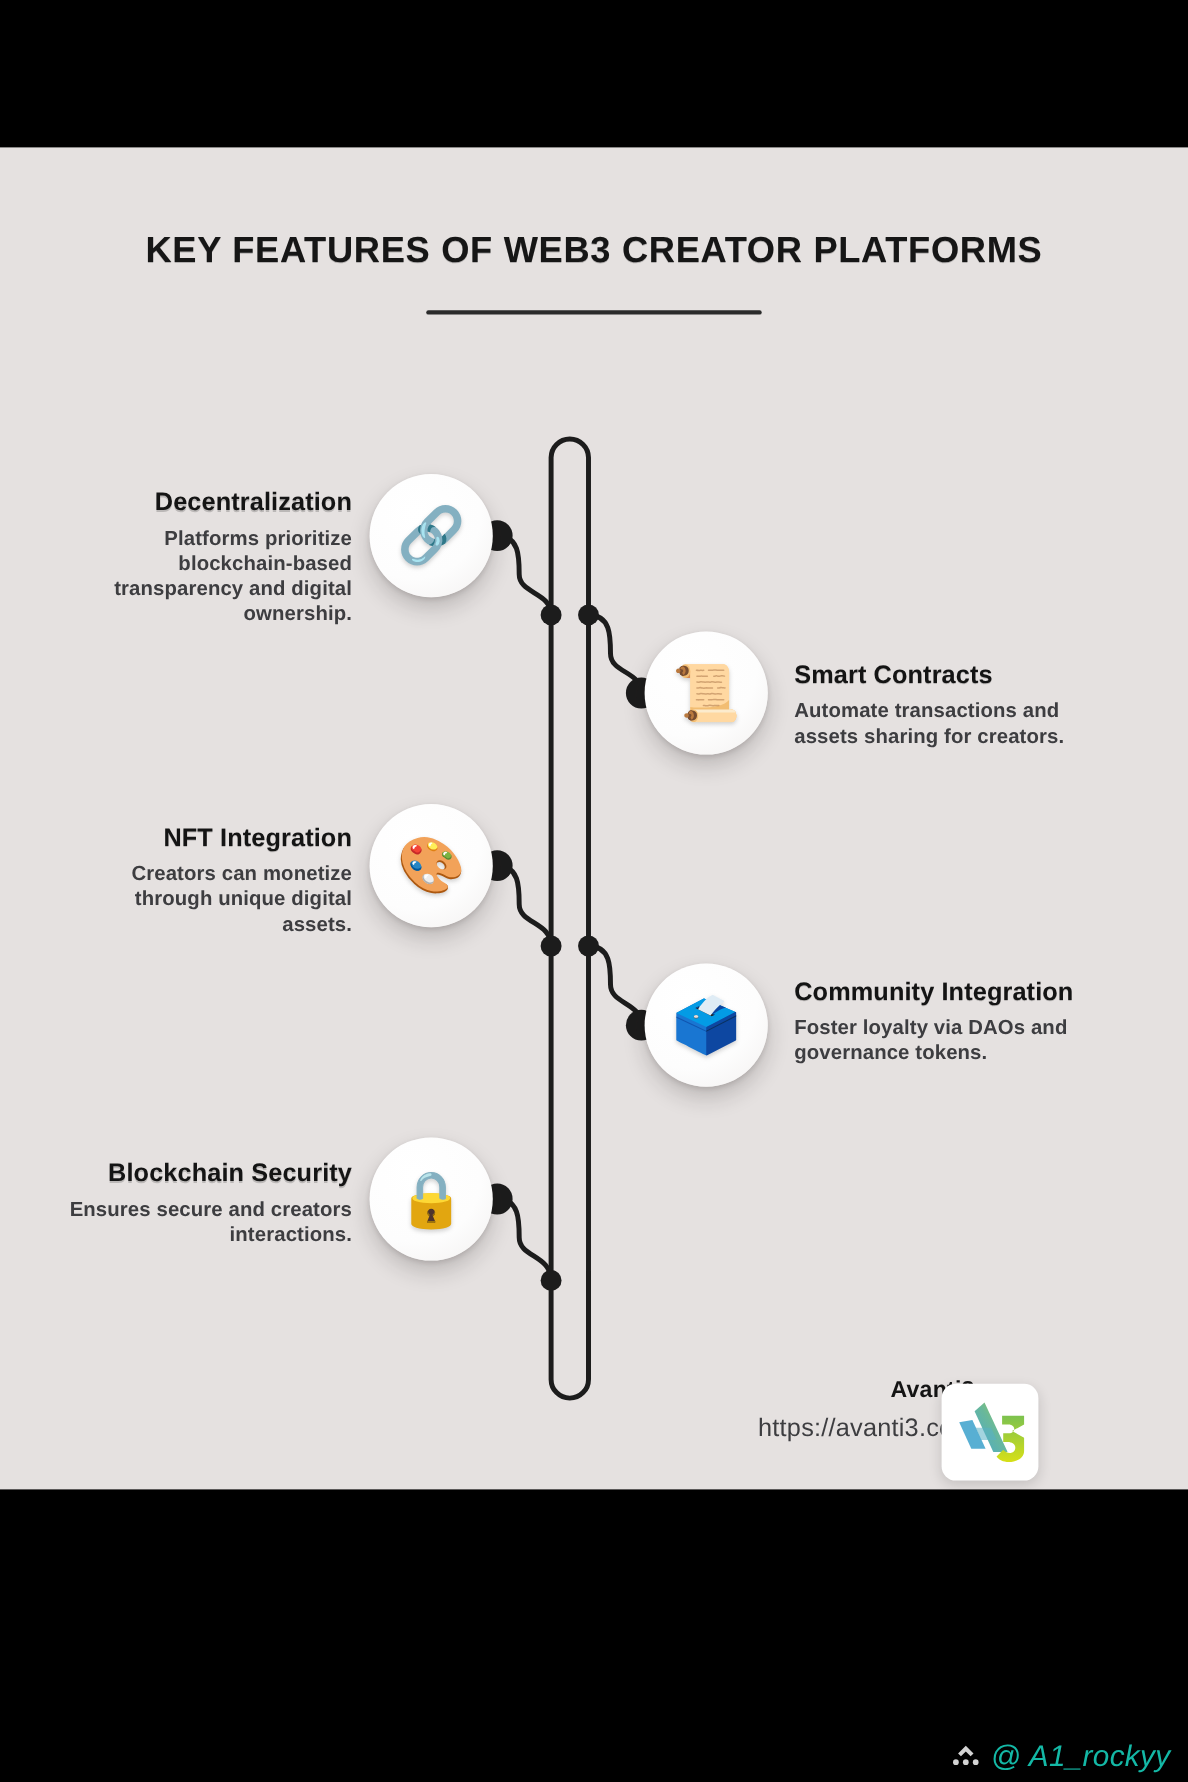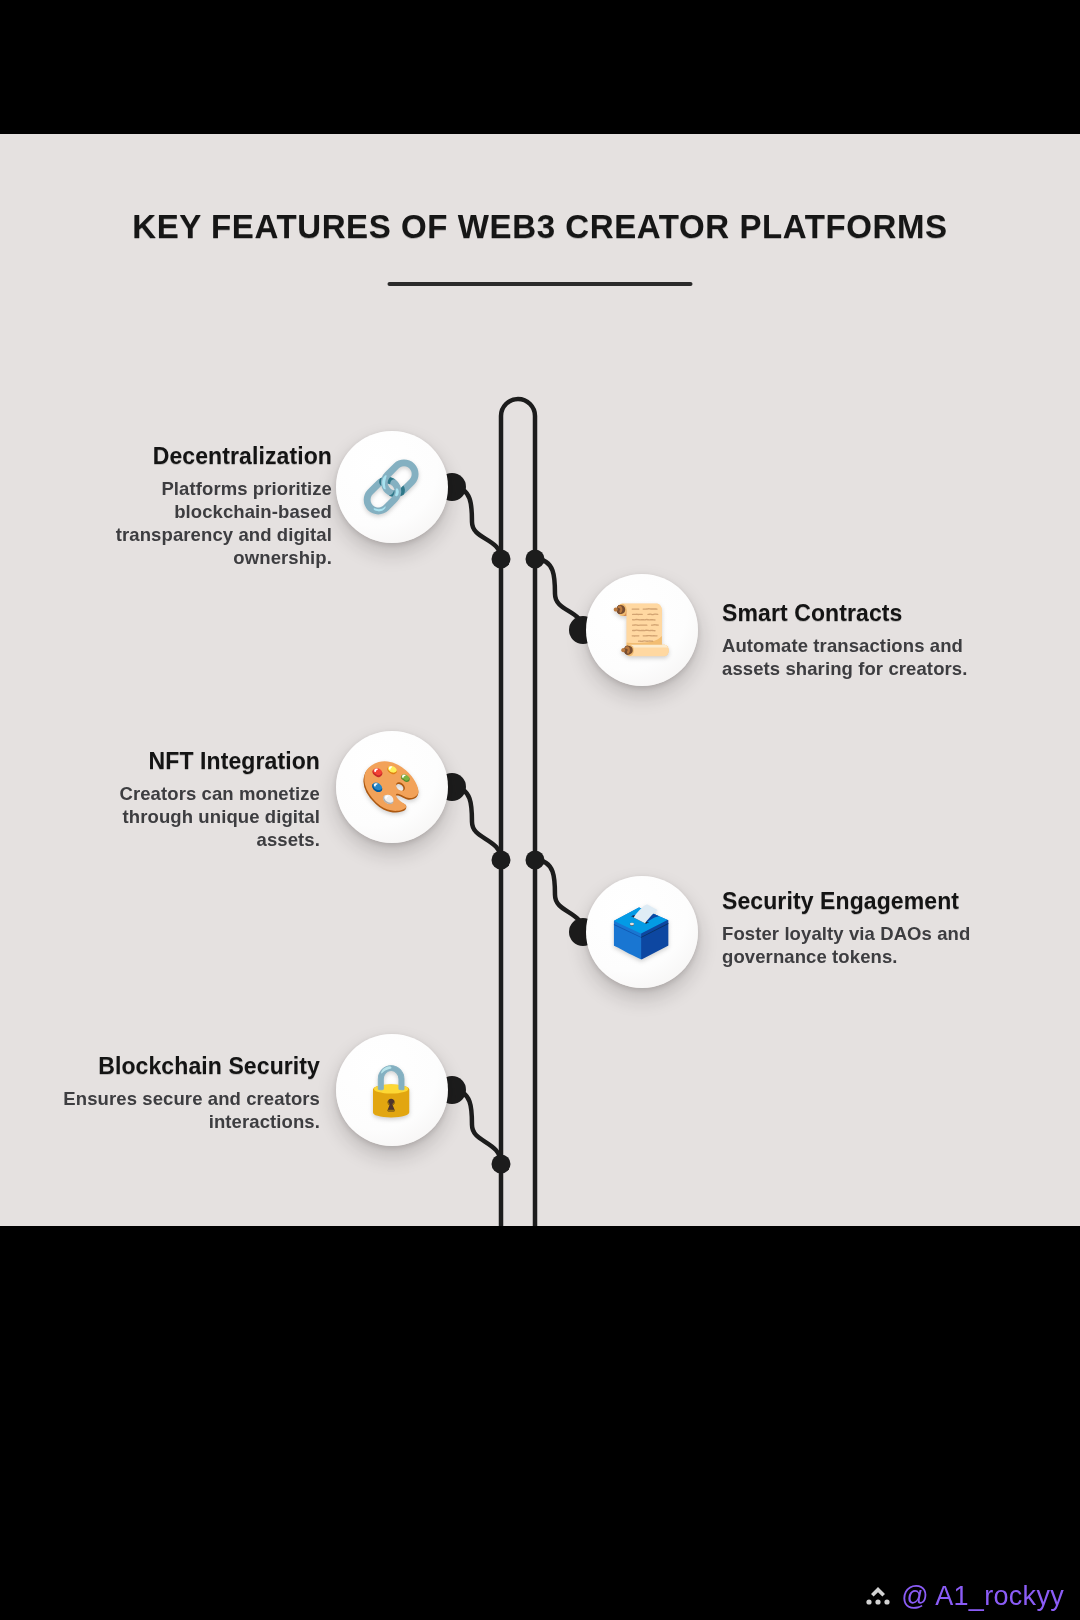--- a/index.html
+++ b/index.html
@@ -7,21 +7,21 @@
     width:1080px; height:1620px;
     background:#000;
     font-family:"Liberation Sans", sans-serif;
     overflow:hidden;
   }
   #stage { position:relative; width:1080px; height:1620px; background:#000; }
 
   
   .poster {
     position:absolute; left:0; top:134px;
-    width:1080px; height:1092px;
+    width:1080px; height:1220px;
     background:#e5e1e0;
     overflow:hidden;
     padding-left:36px;
   }
 
   
   .title {
     position:absolute; left:0; top:74px; width:1080px;
     text-align:center;
     font-size:33px; font-weight:800; letter-spacing:.6px;
@@ -80,22 +80,23 @@
     width:88px; height:88px; border-radius:13px;
     background:#ffffff;
     box-shadow:0 4px 12px rgba(0,0,0,.14);
     display:flex; align-items:center; justify-content:center;
   }
 
   
   .watermark {
     position:absolute; right:16px; bottom:8px;
     display:flex; align-items:center; gap:9px;
-    color:#8b5cf6; font-size:27px; font-weight:400;
+    color:#14b8a6; font-size:27px; font-weight:400;
     letter-spacing:.3px;
+    font-style:italic;
   }
   .watermark .wm-icon { display:flex; align-items:center; }
 </style>
 </head>
 <body>
 
 <div id="stage">
 
   <div class="poster">
 
@@ -129,21 +130,21 @@
         <circle cx="535" cy="425" r="9.5"></circle>
         <circle cx="501" cy="726" r="9.5"></circle>
         <circle cx="535" cy="726" r="9.5"></circle>
         <circle cx="501" cy="1030" r="9.5"></circle>
       </g>
     </svg>
 
     <div class="bubble" style="left:336px; top:297px;">
       <span class="glyph">🔗</span>
     </div>
-    <div class="feat left" style="left:72px; top:310px; width:260px;">
+    <div class="feat left" style="left:60px; top:310px; width:260px;">
       <h3>Decentralization</h3>
       <p>Platforms prioritize blockchain-based transparency and digital ownership.</p>
     </div>
 
     <div class="bubble" style="left:586px; top:440px;">
       <span class="glyph">📜</span>
     </div>
     <div class="feat right" style="left:722px; top:455px; width:268px;">
       <h3>Smart Contracts</h3>
       <p>Automate transactions and assets sharing for creators.</p>
@@ -154,21 +155,21 @@
     </div>
     <div class="feat left" style="left:60px; top:615px; width:260px;">
       <h3>NFT Integration</h3>
       <p>Creators can monetize through unique digital assets.</p>
     </div>
 
     <div class="bubble" style="left:586px; top:742px;">
       <span class="glyph">🗳️</span>
     </div>
     <div class="feat right" style="left:722px; top:743px; width:262px;">
-      <h3>Security Engagement</h3>
+      <h3>Community Integration</h3>
       <p>Foster loyalty via DAOs and governance tokens.</p>
     </div>
 
     <div class="bubble" style="left:336px; top:900px;">
       <span class="glyph">🔒</span>
     </div>
     <div class="feat left" style="left:40px; top:920px; width:280px;">
       <h3>Blockchain Security</h3>
       <p>Ensures secure and creators interactions.</p>
     </div>

